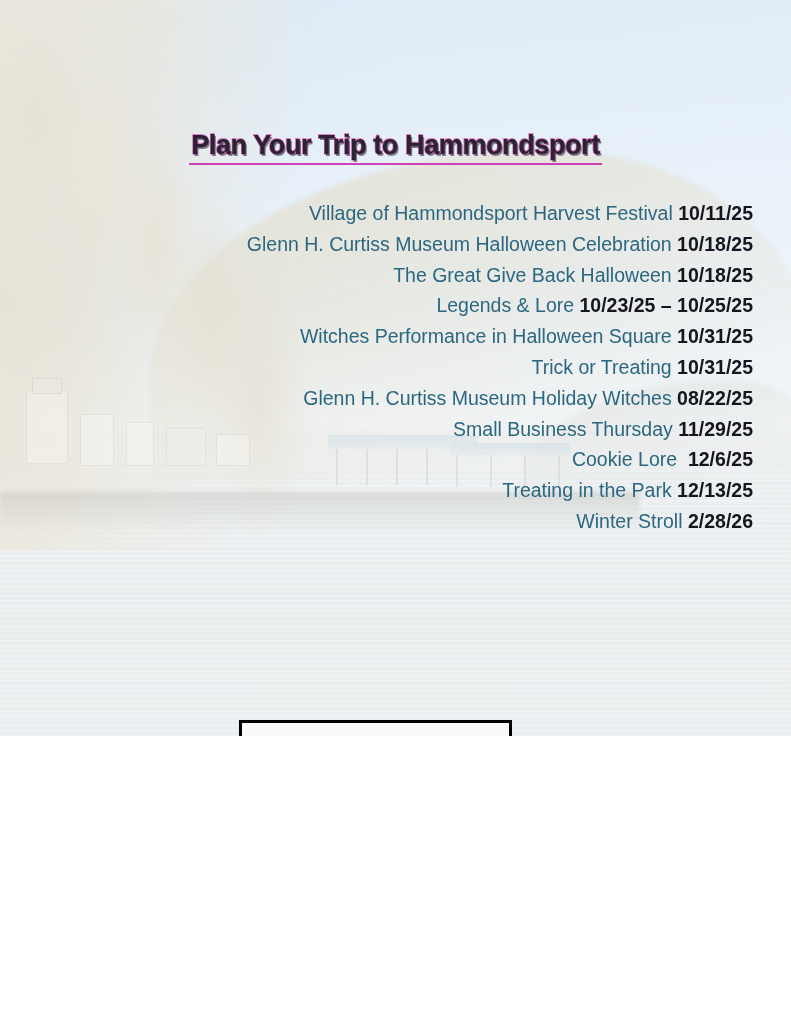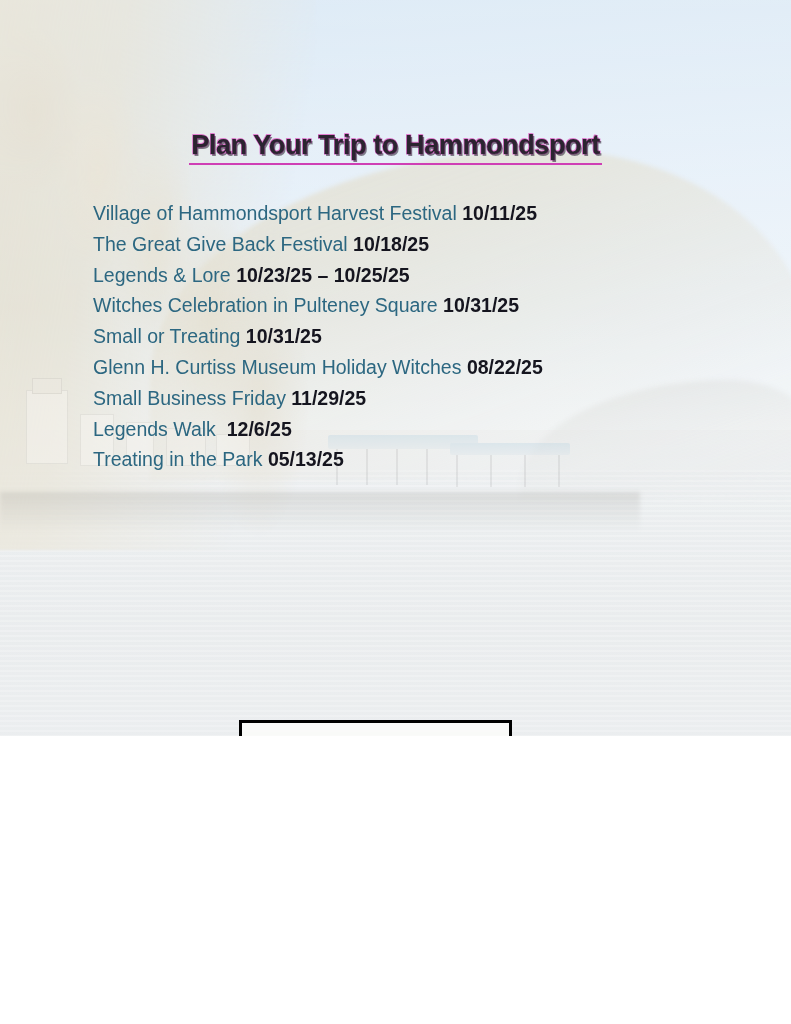--- a/index.html
+++ b/index.html
@@ -157,20 +157,21 @@
     border-bottom: 2px solid #cf3fb5;
     line-height: 1.08;
   }
 
   
   #events {
     position: absolute;
     left: 93px; top: 198px;
     width: 660px;
     z-index: 5;
+    text-align: right;
   }
   .event-row {
     font-size: 19.5px;
     line-height: 30.8px;
     white-space: nowrap;
     font-family: "Liberation Sans", sans-serif;
   }
   .event-name {
     color: #2c6781;
     font-weight: 400;
@@ -240,61 +241,69 @@
     <span class="title-text">Plan Your Trip to Hammondsport</span>
   </div>
 
   <div id="events">
 
     <div class="event-row">
       <span class="event-name">Village of Hammondsport Harvest Festival</span>
       <span class="event-date">10/11/25</span>
     </div>
 
-
-    <div class="event-row">
-      <span class="event-name">The Great Give Back Festival</span>
+    <div class="event-row">
+      <span class="event-name">Glenn H. Curtiss Museum Halloween Celebration</span>
+      <span class="event-date">10/18/25</span>
+    </div>
+
+    <div class="event-row">
+      <span class="event-name">The Great Give Back Halloween</span>
       <span class="event-date">10/18/25</span>
     </div>
 
     <div class="event-row">
       <span class="event-name">Legends &amp; Lore</span>
       <span class="event-date">10/23/25 – 10/25/25</span>
     </div>
 
     <div class="event-row">
-      <span class="event-name">Witches Celebration in Pulteney Square</span>
+      <span class="event-name">Witches Performance in Halloween Square</span>
       <span class="event-date">10/31/25</span>
     </div>
 
     <div class="event-row">
-      <span class="event-name">Small or Treating</span>
+      <span class="event-name">Trick or Treating</span>
       <span class="event-date">10/31/25</span>
     </div>
 
     <div class="event-row">
       <span class="event-name">Glenn H. Curtiss Museum Holiday Witches</span>
       <span class="event-date">08/22/25</span>
     </div>
 
     <div class="event-row">
-      <span class="event-name">Small Business Friday</span>
+      <span class="event-name">Small Business Thursday</span>
       <span class="event-date">11/29/25</span>
     </div>
 
     <div class="event-row">
-      <span class="event-name">Legends Walk</span>
+      <span class="event-name">Cookie Lore</span>
       <span class="event-date" style="white-space:pre;"> 12/6/25</span>
     </div>
 
     <div class="event-row">
       <span class="event-name">Treating in the Park</span>
-      <span class="event-date">05/13/25</span>
-    </div>
-
+      <span class="event-date">12/13/25</span>
+    </div>
+
+    <div class="event-row">
+      <span class="event-name">Winter Stroll</span>
+      <span class="event-date">2/28/26</span>
+    </div>
 
   </div>
 
   <div id="logo-frame">
     <div id="logo-seal">
       <svg class="seal-svg" viewBox="0 0 222 240" xmlns="http://www.w3.org/2000/svg">
         <defs>
 
           <path id="arcTop" d="M 30 128 A 81 92 0 0 1 192 128" fill="none"></path>
           <path id="arcBot" d="M 26 124 A 85 96 0 0 0 196 124" fill="none"></path>

